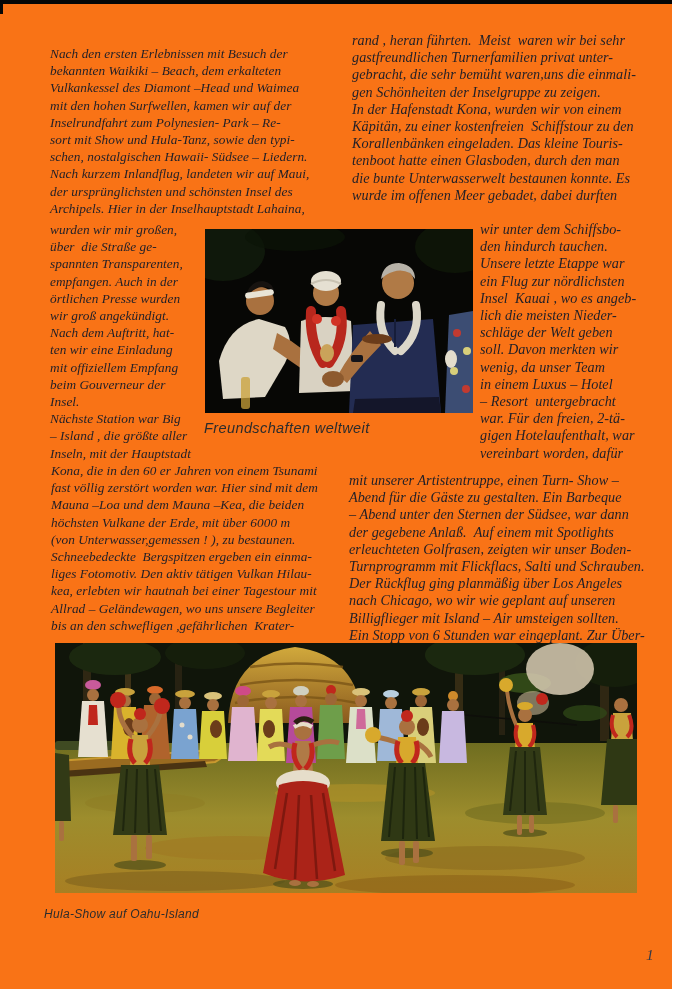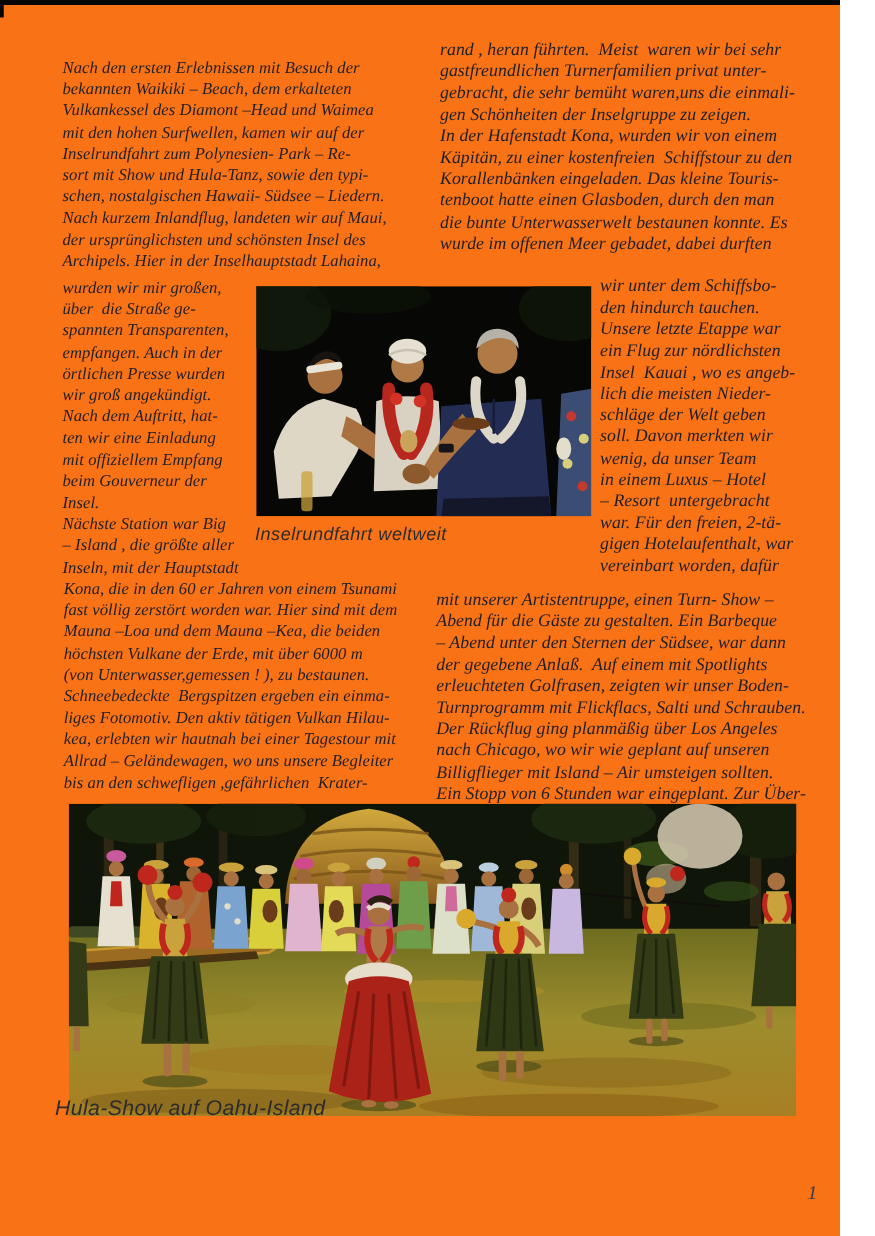--- a/index.html
+++ b/index.html
@@ -16,21 +16,21 @@
   .tb.right { font-size:14.2px; line-height:17.2px; letter-spacing:0.05px; }
 
   .photo { position:absolute; display:block; }
   .photo svg { display:block; }
 
   .caption {
     position:absolute; font-family:"Liberation Sans", sans-serif;
     color:#2c2c2c; letter-spacing:0.4px;
   }
   .caption.c1 { left:204px; top:420px; font-size:14.5px; }
-  .caption.c2 { left:44px;  top:877px; font-size:17px; letter-spacing:0.3px; }
+  .caption.c2 { left:44px;  top:907px; font-size:12px; letter-spacing:0.3px; }
 
   .pagenum {
     position:absolute; left:646px; top:946px;
     font-family:"Liberation Serif", serif; font-size:15.5px; color:#373a47;
   }
 </style>
 </head>
 <body>
 
 <div class="page">
@@ -155,21 +155,21 @@
       <g>
         <path d="M244,86 L268,82 L268,184 L240,184 Z" fill="#3c4d73"></path>
         <circle cx="252" cy="104" r="4" fill="#c23a30"></circle>
         <circle cx="262" cy="122" r="4" fill="#d8cf7a"></circle>
         <circle cx="249" cy="142" r="4" fill="#d8cf7a"></circle>
         <circle cx="261" cy="160" r="4" fill="#c23a30"></circle>
         <ellipse cx="246" cy="130" rx="6" ry="9" fill="#e3ddcc"></ellipse>
       </g>
     </svg>
   </div>
-  <div class="caption c1">Inselrundfahrt weltweit</div>
+  <div class="caption c1">Freundschaften weltweit</div>
 
   <div class="photo" style="left:55px; top:643px; width:582px; height:250px;">
     <svg width="582" height="250" viewBox="0 0 582 250">
       <defs>
         <linearGradient id="grassGrad" x1="0" y1="0" x2="0" y2="1">
           <stop offset="0" stop-color="#6f6d20"></stop>
           <stop offset="0.5" stop-color="#9d8d2d"></stop>
           <stop offset="1" stop-color="#a87f23"></stop>
         </linearGradient>
         <linearGradient id="hutGrad" x1="0" y1="0" x2="0" y2="1">

